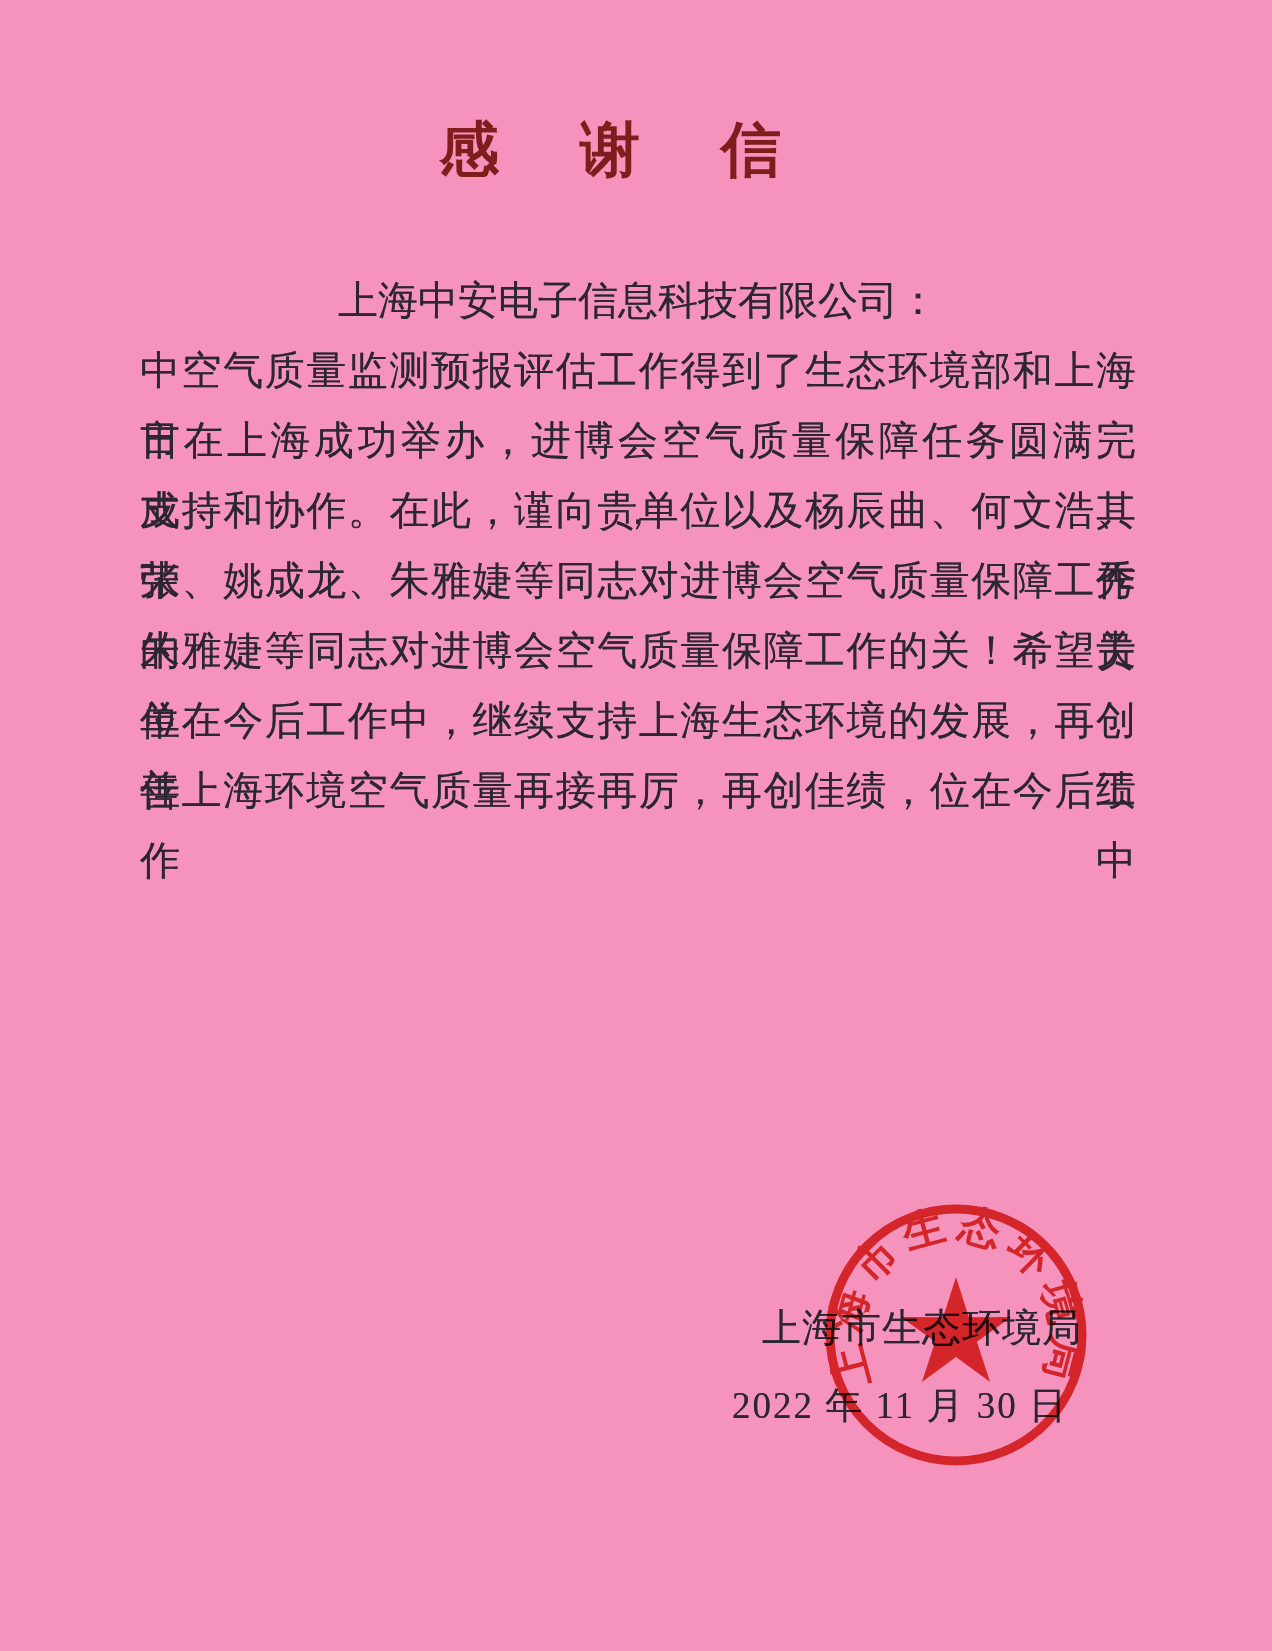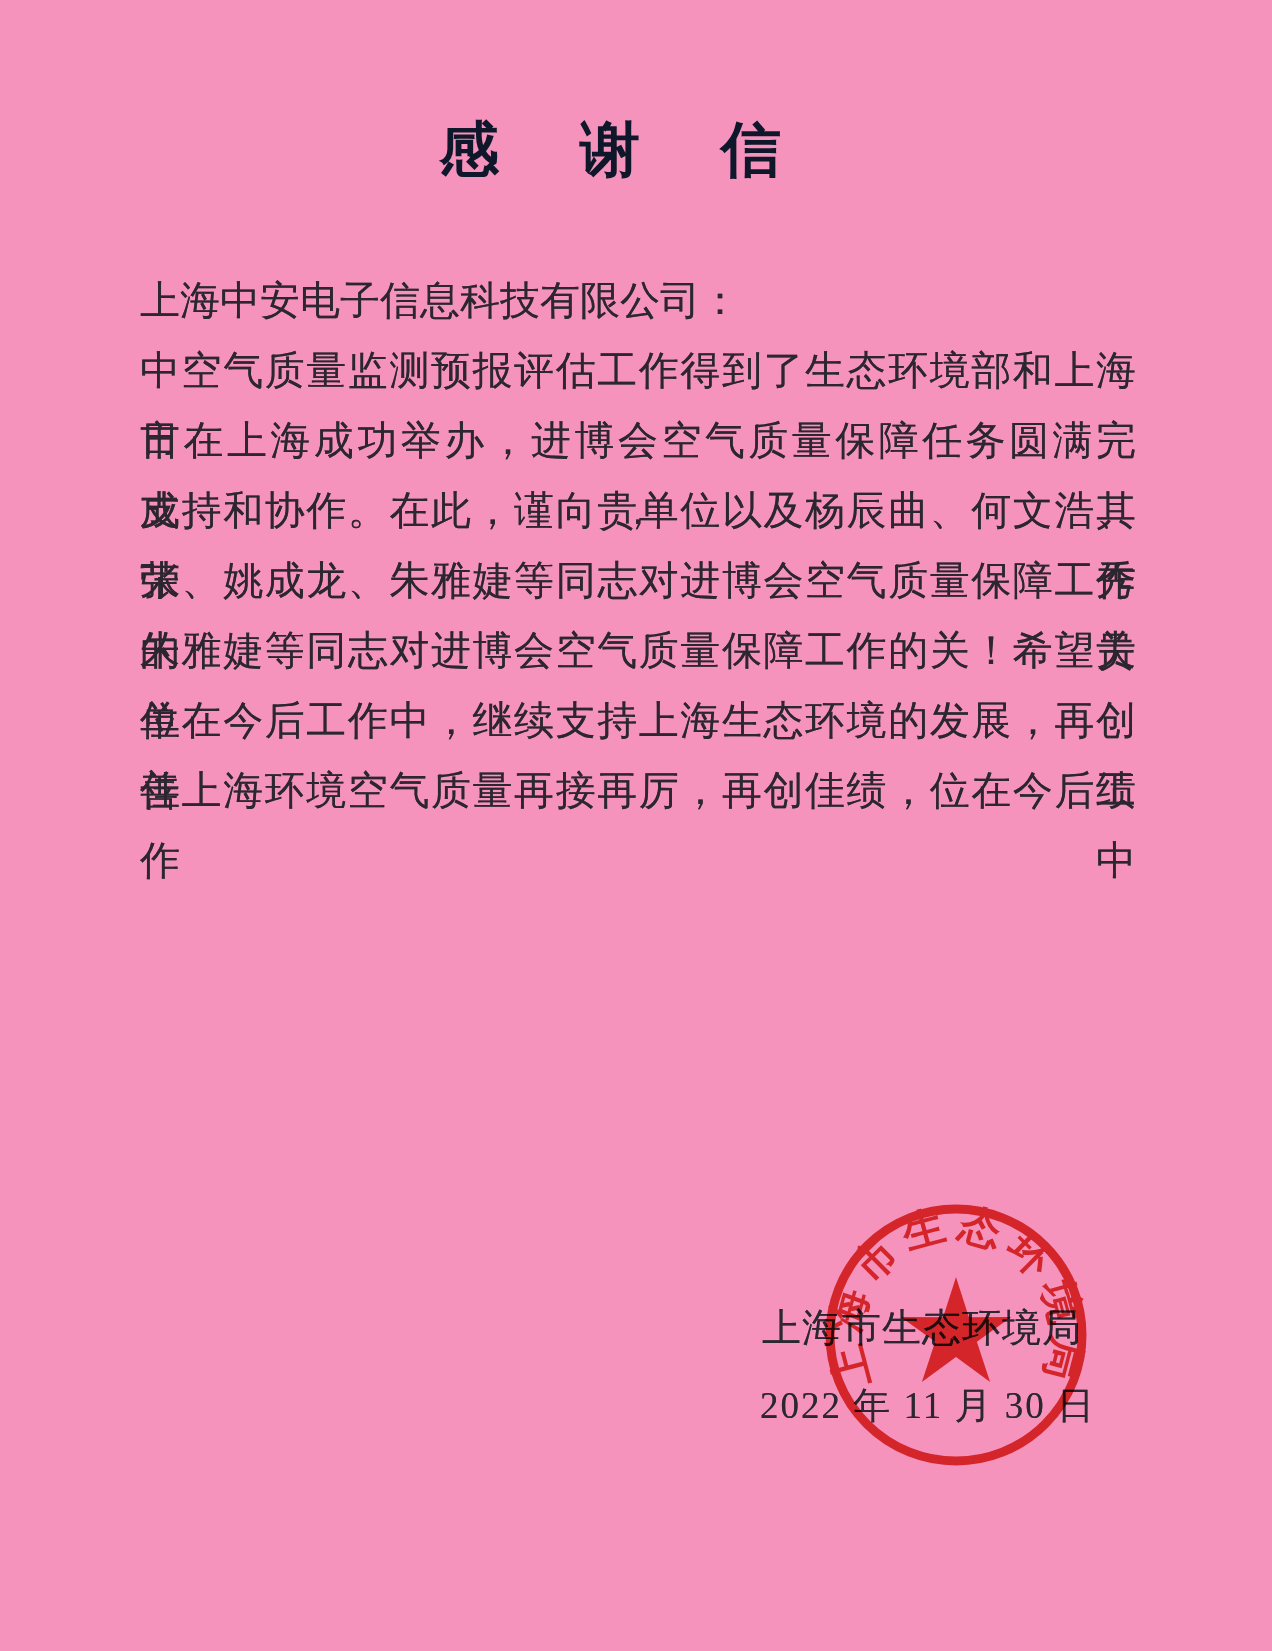--- a/index.html
+++ b/index.html
@@ -12,43 +12,43 @@
     overflow:hidden;
   }
   .title{
     position:absolute;
     top:110px;left:0;width:1220px;
     text-align:center;
     font-size:60px;
     font-weight:bold;
     letter-spacing:0.55em;
     text-indent:0.55em;
-    color:#0f172a;
+    color:#7f1d1d;
   }
   .body-block{
     position:absolute;
     left:140px;top:266px;width:996px;
     font-size:40px;
     line-height:70px;
     text-shadow:0 0 0.6px rgba(43,38,48,.65);
   }
-  .line{height:70px;}
+  .line{height:70px;text-align:center;}
   .j{text-align:justify;text-align-last:justify;}
   .indent{text-indent:80px;}
   .signature{
     position:absolute;
     top:1301px;right:190px;
     font-size:39px;
     letter-spacing:1px;
     z-index:1;
     text-shadow:0 0 0.6px rgba(43,38,48,.65);
   }
   .date-line{
     position:absolute;
-    top:1381px;right:176px;
+    top:1381px;right:204px;
     font-size:37px;
     letter-spacing:2px;
     z-index:1;
     text-shadow:0 0 0.6px rgba(43,38,48,.65);
     margin-left:9px;
   }
   .seal{
     position:absolute;
     left:816px;top:1195px;
     width:280px;height:280px;

